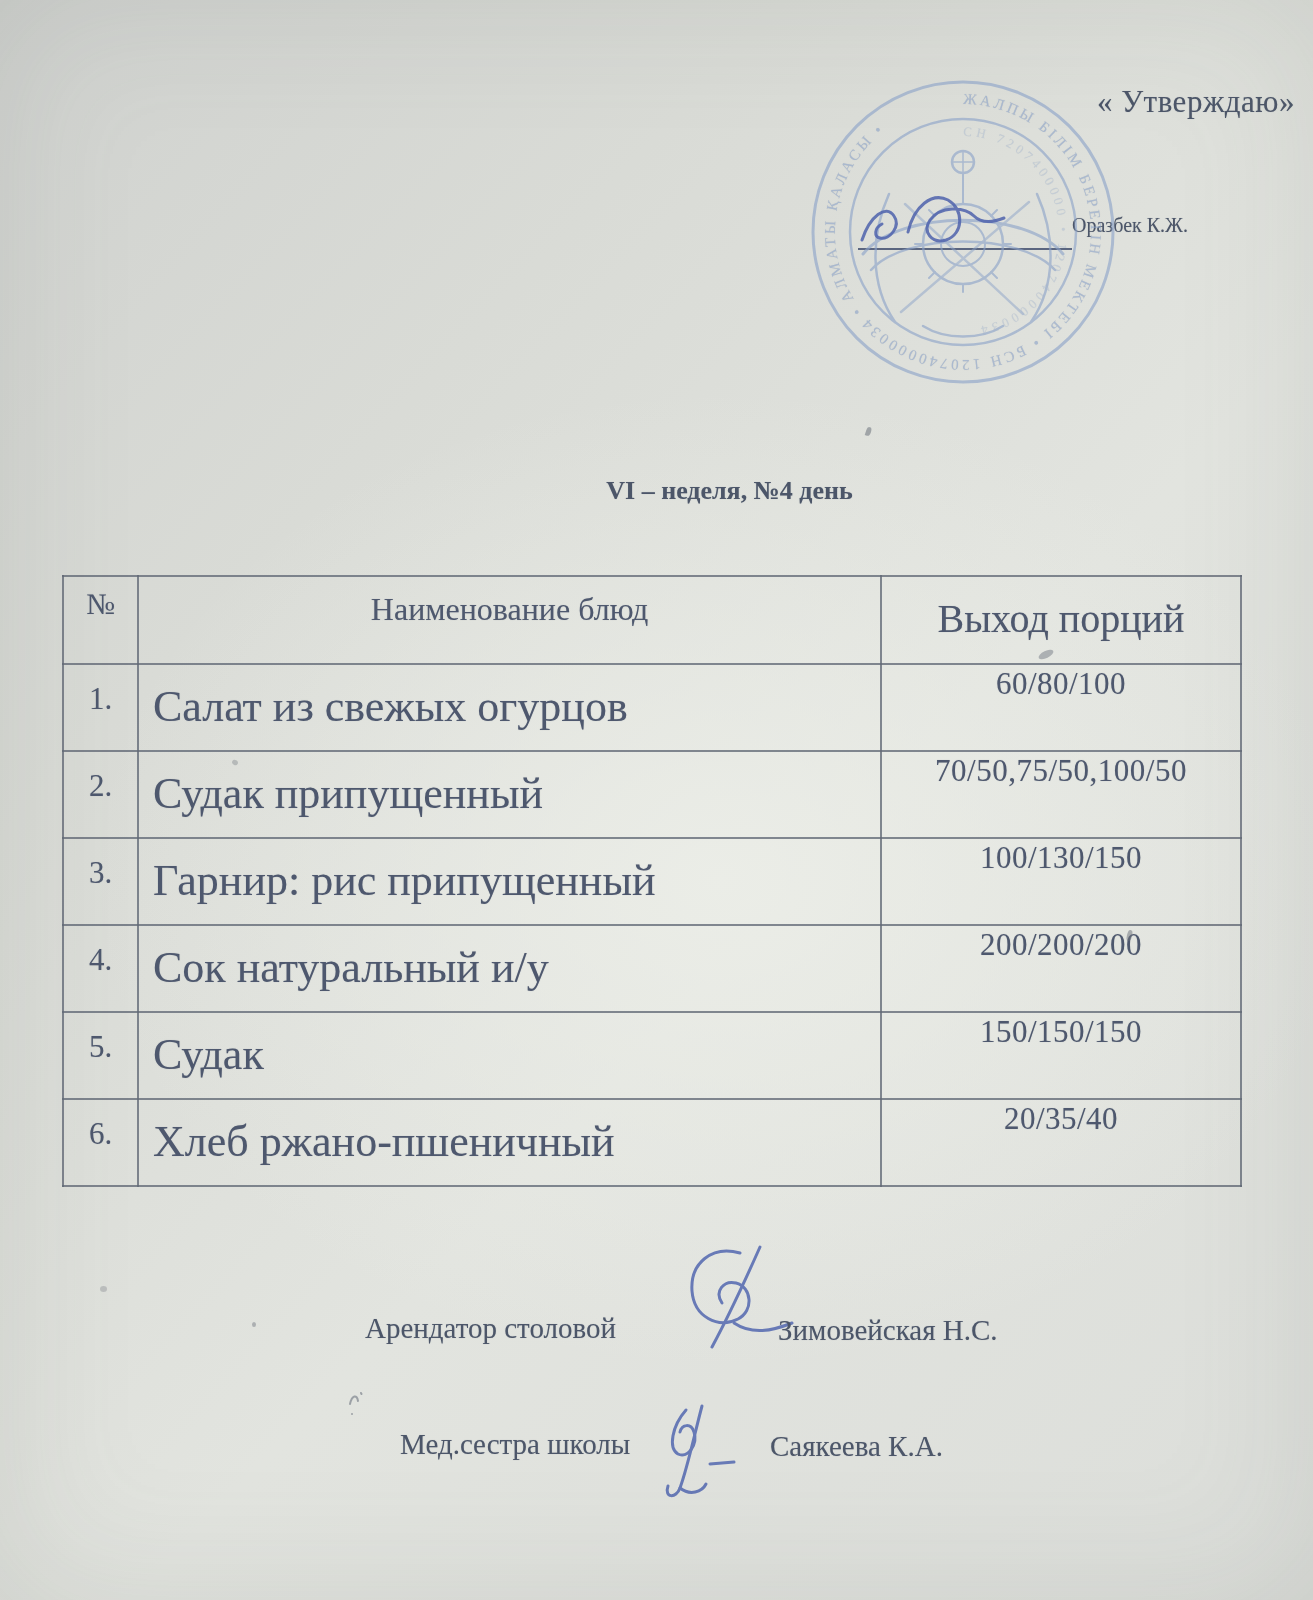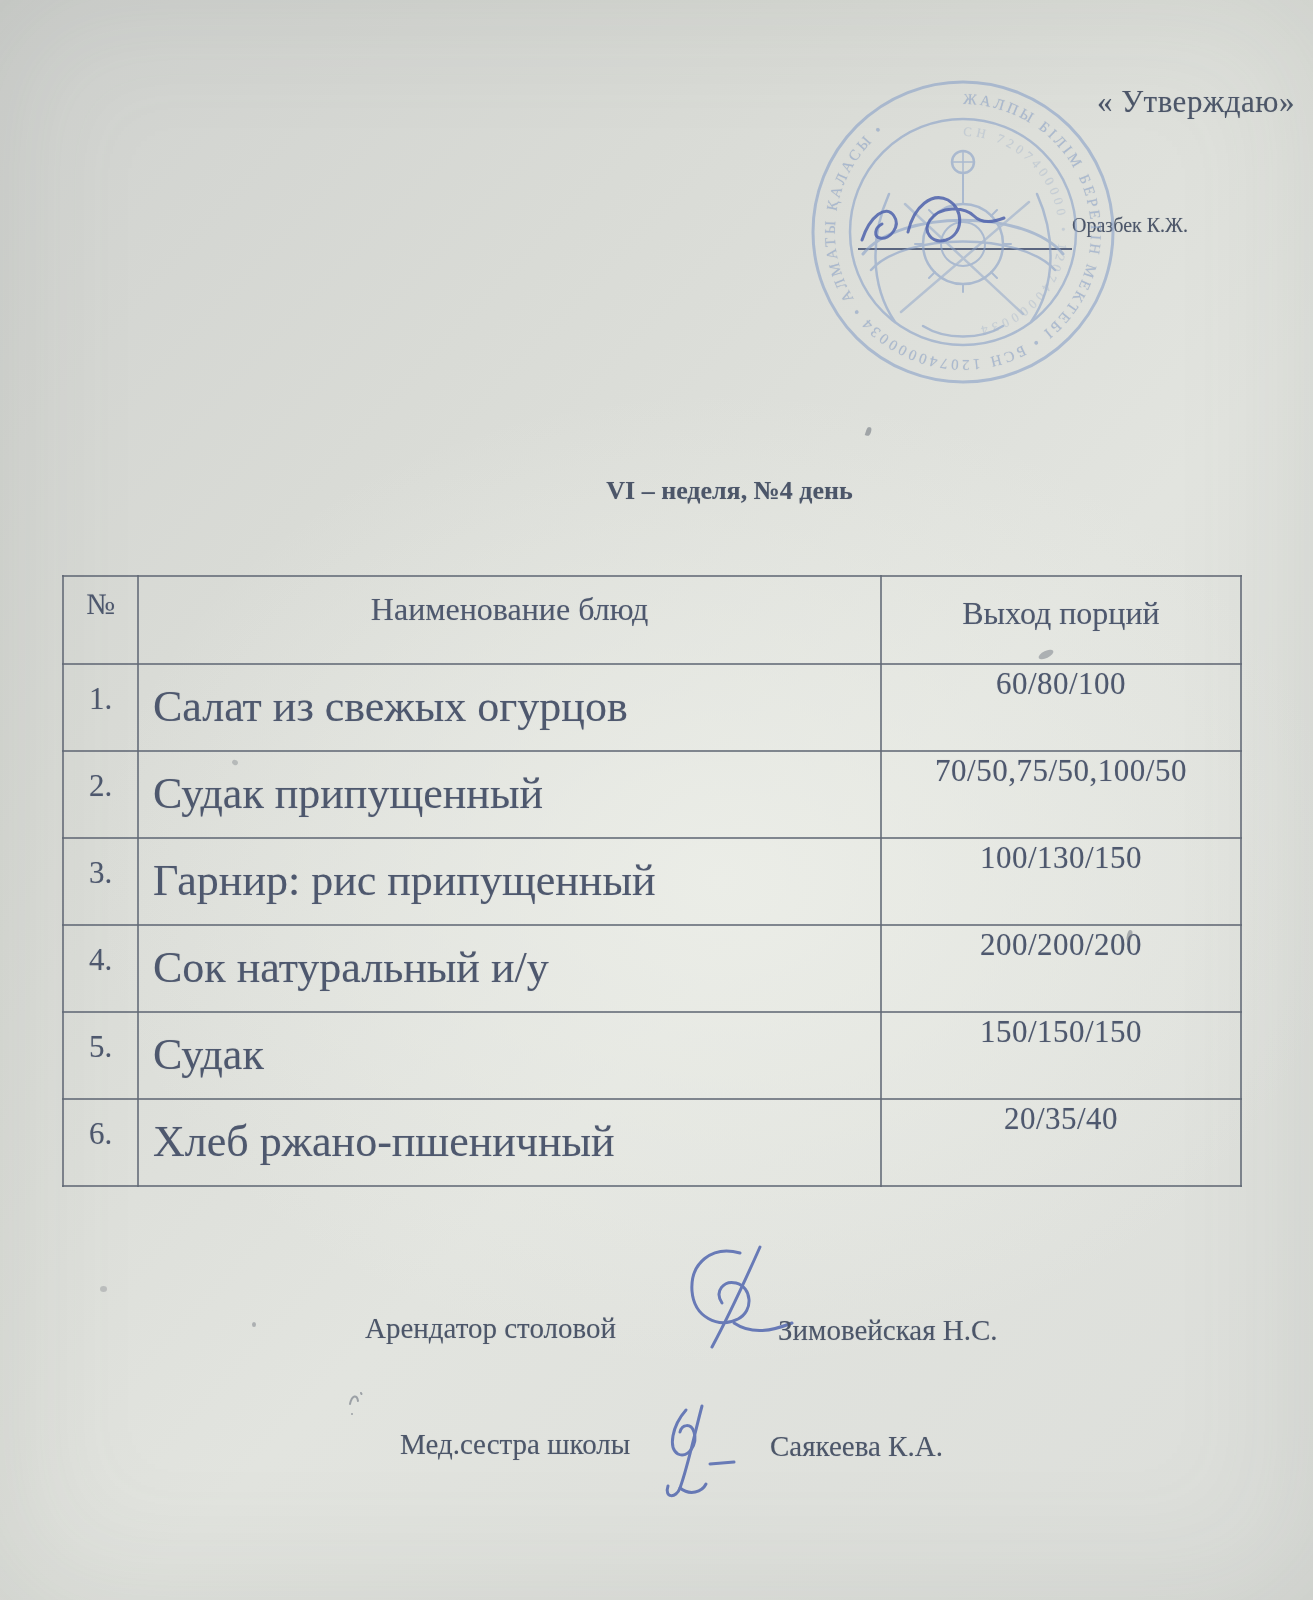--- a/index.html
+++ b/index.html
@@ -49,21 +49,21 @@
   }
   .menu-table th, .menu-table td {
     border:2px solid rgba(97,105,118,.78);
     vertical-align:top; font-weight:normal;
     overflow:hidden;
   }
   .menu-table thead tr { height:88px; }
   .menu-table tbody tr { height:87px; }
   th.h-num       { font-size:30px; text-align:center; padding-top:10px; }
   th.h-name      { font-size:32px; text-align:center; padding-top:14px; }
-  th.h-portions  { font-size:32px; text-align:center; padding-top:18px; }
+  th.h-portions  { font-size:40px; text-align:center; padding-top:18px; }
   td.c-num       { font-size:31px; text-align:center; padding-top:16px; }
   td.c-name      { font-size:44px; text-align:left; padding:16px 0 0 14px; }
   td.c-portions  { font-size:31px; text-align:center; letter-spacing:.5px; }
 
   
   .sig-role-1 { top:1312px; left:365px; font-size:29px; }
   .sig-name-1 { top:1314px; left:778px; font-size:29px; }
   .sig-svg-1  { top:1243px; left:678px; width:118px; height:112px; }
   .sig-role-2 { top:1428px; left:400px; font-size:29px; }
   .sig-name-2 { top:1430px; left:770px; font-size:29px; }

